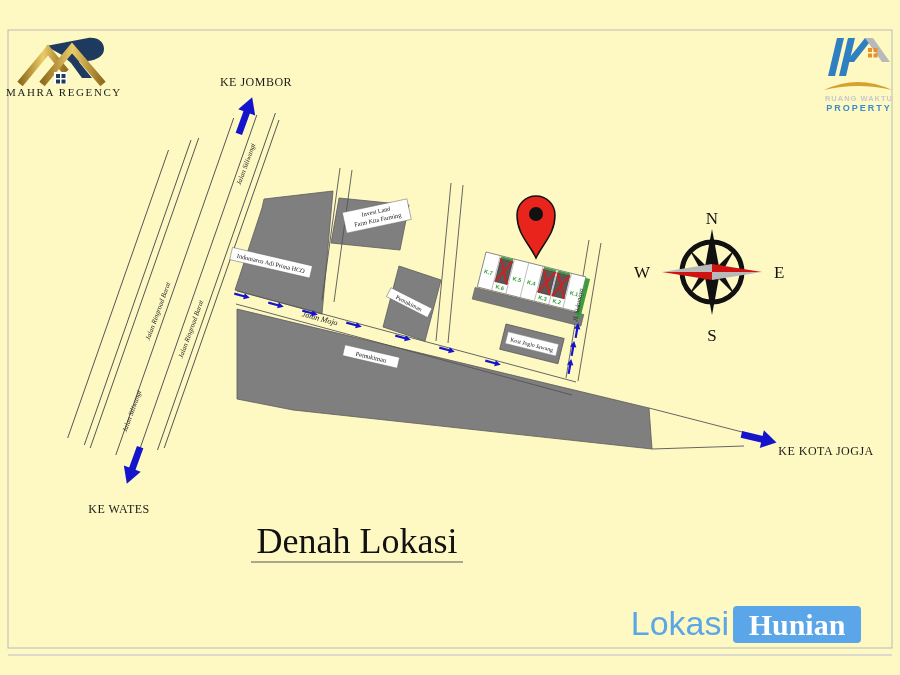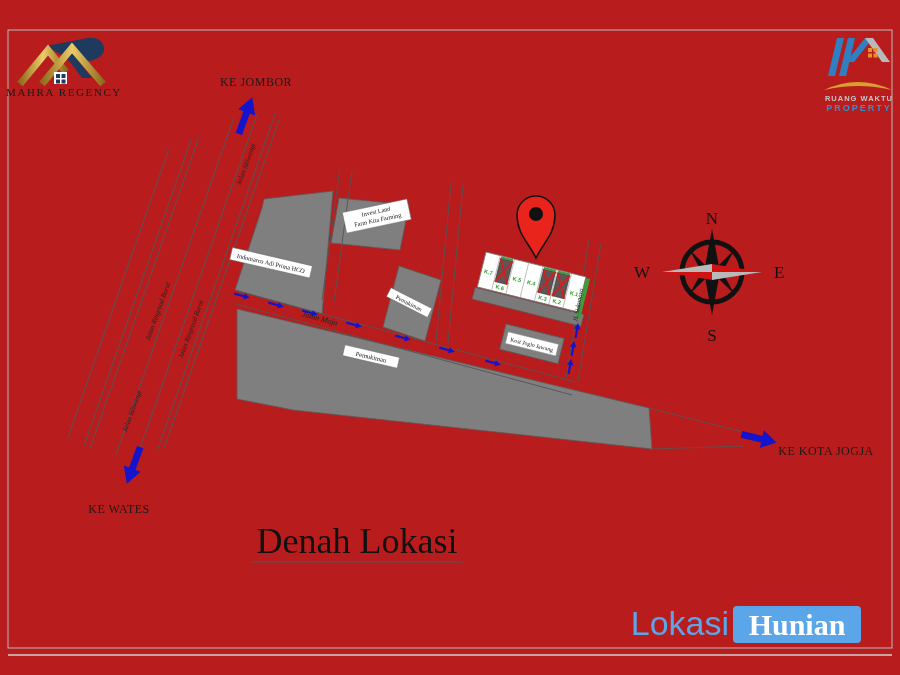--- a/index.html
+++ b/index.html
@@ -1,16 +1,16 @@
 <!DOCTYPE html>
 <html><head>
 <meta charset="utf-8">
 <style>
   html,body{margin:0;padding:0;background:#fff;}
-  .page{position:relative;width:900px;height:675px;background:#b91c1c;overflow:hidden;
+  .page{position:relative;width:900px;height:675px;background:#fef9c3;overflow:hidden;
         font-family:"Liberation Serif",serif;}
   svg{position:absolute;left:0;top:0;}
   text{user-select:none;}
 </style>
 </head>
 <body>
 
 <div class="page">
 <svg width="900" height="675" viewBox="0 0 900 675">
   <defs>

